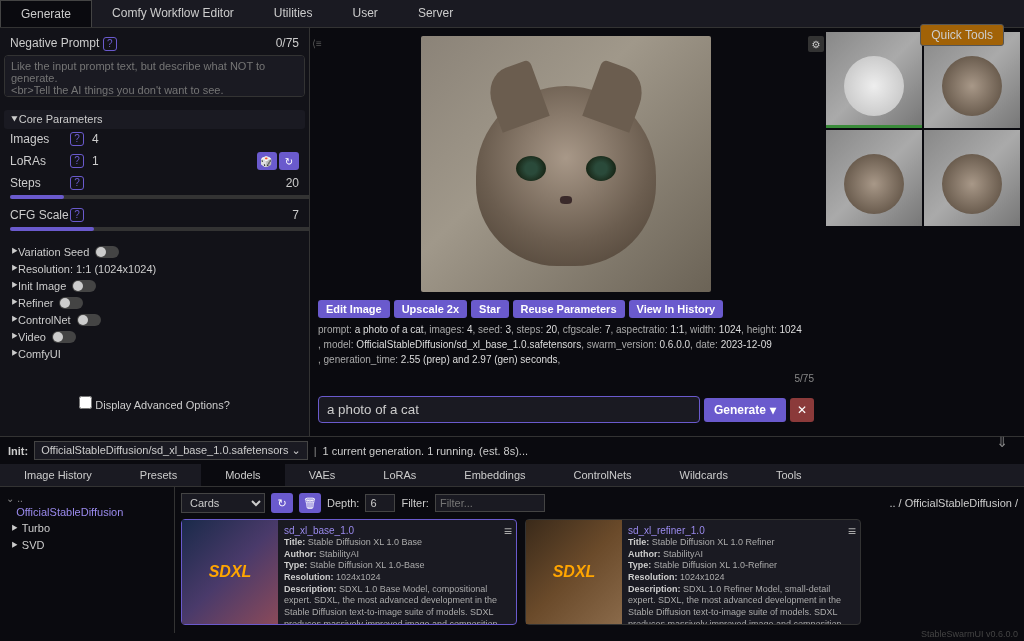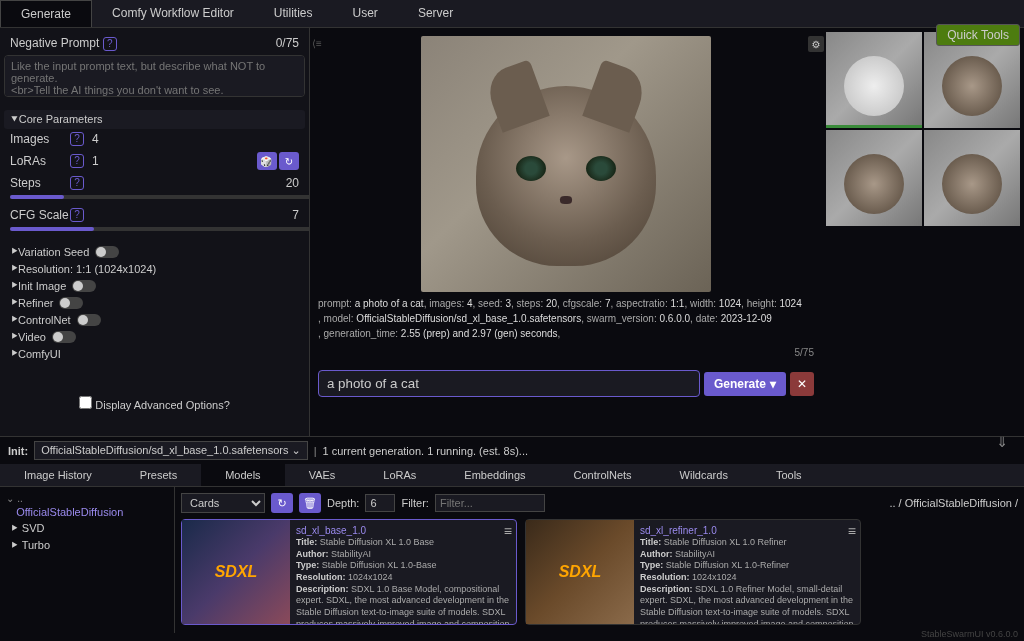--- a/index.html
+++ b/index.html
@@ -1,20 +1,20 @@
 <!DOCTYPE html>
 <html><head>
 <meta charset="utf-8">
 <style>
 * { margin: 0; padding: 0; box-sizing: border-box; font-family: Arial, sans-serif; }
 body { background: #0a0a0f; color: #ccc; font-size: 12px; width: 1024px; height: 641px; overflow: hidden; }
 .top-nav { display: flex; background: #1a1a22; border-bottom: 1px solid #333; height: 28px; }
 .top-nav .tab { padding: 6px 20px; cursor: pointer; }
 .top-nav .tab.active { background: #0a0a0f; border-top: 1px solid #444; border-left: 1px solid #444; border-right: 1px solid #444; }
-.quick-tools { position: absolute; top: 24px; right: 4px; background: #4d7c0f; border: 1px solid #555; padding: 3px 10px; border-radius: 3px; z-index: 10; }
+.quick-tools { position: absolute; top: 24px; right: 20px; background: #a16207; border: 1px solid #555; padding: 3px 10px; border-radius: 3px; z-index: 10; }
 .main-row { display: flex; height: 408px; }
 .left-panel { width: 310px; background: #121218; border-right: 1px solid #333; padding: 4px; overflow: hidden; }
 .right-hist { width: 202px; background: #0a0a0f; display: flex; flex-wrap: wrap; gap: 2px; padding: 4px; align-content: flex-start; }
 .center { flex: 1; display: flex; flex-direction: column; padding: 8px; }
 .neg-row { display: flex; justify-content: space-between; padding: 4px 6px; font-size: 12px; }
 .neg-row b { font-weight: normal; }
 .help { display: inline-block; width: 14px; height: 14px; border: 1px solid #6a5acd; border-radius: 3px; text-align: center; line-height: 12px; font-size: 10px; color: #6a5acd; }
 .neg-area { width: 100%; height: 42px; background: #1a1a22; border: 1px solid #333; border-radius: 4px; padding: 4px 6px; color: #888; font-size: 11px; resize: none; font-family: inherit; }
 .section-hdr { background: #1a1a22; padding: 3px 6px; margin-top: 10px; border-radius: 3px; font-size: 11px; }
 .param-row { display: flex; align-items: center; padding: 3px 6px; font-size: 12px; }
@@ -60,21 +60,21 @@
 .tree { width: 175px; border-right: 1px solid #333; padding: 6px; font-size: 11px; }
 .tree-item { padding: 2px 4px; }
 .tree-item.sel { color: #9a8aed; }
 .model-main { flex: 1; display: flex; flex-direction: column; }
 .filter-row { display: flex; align-items: center; gap: 6px; padding: 6px; font-size: 11px; }
 .filter-row select, .filter-row input { background: #1a1a22; border: 1px solid #444; color: #ccc; padding: 2px 4px; font-size: 11px; }
 .sm-btn { background: #6a5acd; width: 22px; height: 20px; border-radius: 3px; display: flex; align-items: center; justify-content: center; cursor: pointer; color: #fff; font-size: 11px; }
 .cards { display: flex; gap: 8px; padding: 0 6px; overflow: hidden; }
 .card { display: flex; background: #1a1a22; border: 1px solid #333; border-radius: 4px; width: 336px; height: 106px; }
 .card.sel { border-color: #6a5acd; }
-.card-img { width: 108px; height: 100%; background: linear-gradient(135deg, #1a2a4a 0%, #4a3a6a 50%, #8a4a5a 100%); display: flex; align-items: center; justify-content: center; font-weight: bold; font-style: italic; color: #ffa500; font-size: 16px; flex-shrink: 0; }
+.card-img { width: 96px; height: 100%; background: linear-gradient(135deg, #1a2a4a 0%, #4a3a6a 50%, #8a4a5a 100%); display: flex; align-items: center; justify-content: center; font-weight: bold; font-style: italic; color: #ffa500; font-size: 16px; flex-shrink: 0; }
 .card-img.ref { background: linear-gradient(135deg, #3a2a1a 0%, #6a4a2a 50%, #8a6a4a 100%); }
 .card-body { padding: 4px 6px; font-size: 9px; color: #aaa; overflow: hidden; line-height: 1.3; position: relative; flex: 1; }
 .card-body .ct { color: #9a8aed; font-size: 10px; }
 .card-body b { color: #ccc; }
 .card-menu { position: absolute; right: 4px; top: 2px; font-size: 14px; cursor: pointer; }
 .drag-handle { position: absolute; right: 16px; top: 434px; color: #888; font-size: 14px; }
 .version { position: absolute; bottom: 2px; right: 6px; font-size: 9px; color: #444; }
 .grip { position: absolute; left: 312px; top: 38px; color: #555; font-size: 10px; }
 </style>
 </head>
@@ -174,20 +174,27 @@
   <div class="center">
     <div class="main-img">
       <div class="cat-face">
           <div class="cat-ear l"></div>
           <div class="cat-ear r"></div>
           <div class="cat-eye l"></div>
           <div class="cat-eye r"></div>
           <div class="cat-nose"></div>
         </div>
     </div>
+    <div class="action-btns">
+      <span class="act-btn">Edit Image</span>
+      <span class="act-btn">Upscale 2x</span>
+      <span class="act-btn">Star</span>
+      <span class="act-btn">Reuse Parameters</span>
+      <span class="act-btn">View In History</span>
+    </div>
     <div class="metadata">
       <span>prompt: </span><span class="hl">a photo of a cat</span><span>, images: </span><span class="hl">4</span><span>, seed: </span><span class="hl">3</span><span>, steps: </span><span class="hl">20</span><span>, cfgscale: </span><span class="hl">7</span><span>, aspectratio: </span><span class="hl">1:1</span><span>, width: </span><span class="hl">1024</span><span>, height: </span><span class="hl">1024</span><br>
       <span>, model: </span><span class="hl">OfficialStableDiffusion/sd_xl_base_1.0.safetensors</span><span>, swarm_version: </span><span class="hl">0.6.0.0</span><span>, date: </span><span class="hl">2023-12-09</span><br>
       <span>, generation_time: </span><span class="hl">2.55 (prep) and 2.97 (gen) seconds</span><span>,</span>
     </div>
     <div style="text-align:right;font-size:10px;color:#888;margin-top:6px">5/75</div>
     <div class="prompt-row">
       <input class="prompt-input" value="a photo of a cat" style="">
       <div class="gen-btn">
           <span>Generate</span>
@@ -233,22 +240,22 @@
   <div class="mtab">Embeddings</div>
   <div class="mtab">ControlNets</div>
   <div class="mtab">Wildcards</div>
   <div class="mtab">Tools</div>
 </div>
 
 <div class="bottom">
   <div class="tree">
     <div style="font-size:10px;color:#888">⌄ ..</div>
     <div class="tree-item sel">&nbsp;&nbsp;<span>OfficialStableDiffusion</span></div>
+    <div class="tree-item">⯈ <span>Turbo</span></div>
     <div class="tree-item">⯈ <span>SVD</span></div>
-    <div class="tree-item">⯈ <span>Turbo</span></div>
   </div>
   <div class="model-main">
     <div class="filter-row">
       <select style="width:84px"><option>Cards</option></select>
       <span class="sm-btn">↻</span>
       <span class="sm-btn">🗑</span>
       <span>Depth:</span>
       <input style="width: 30px;" value="6">
       <span>Filter:</span>
       <input style="width: 110px;" placeholder="Filter...">

